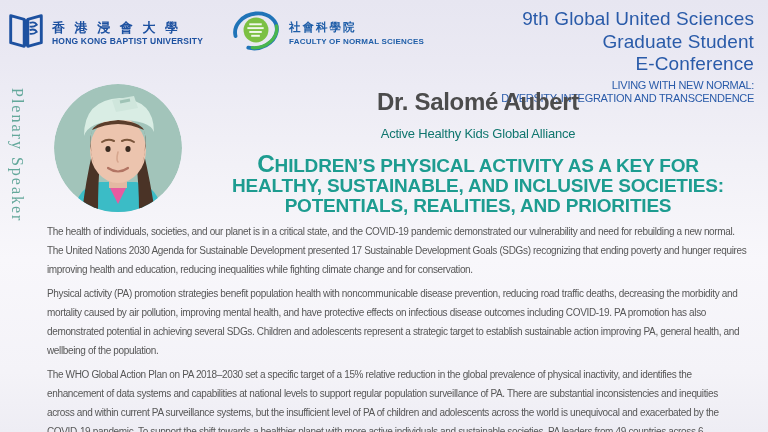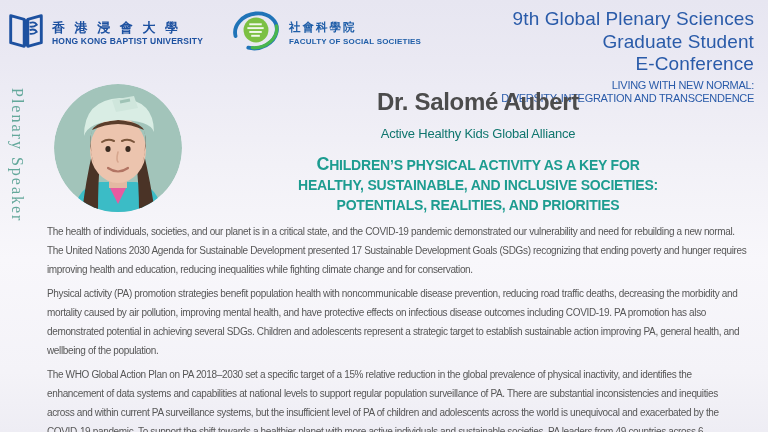--- a/index.html
+++ b/index.html
@@ -35,21 +35,21 @@
   }
 
   
   .portrait{ position:absolute; left:54px; top:84px; width:128px; height:128px; }
 
   
   .speaker{ position:absolute; left:204px; top:88px; width:548px;text-align:center; }
   .speaker .name{ font-size:24px; font-weight:bold; color:#4c4c4c; letter-spacing:-0.3px; line-height:28px; }
   .speaker .aff{ font-size:13px; color:#0f766e; letter-spacing:-0.2px; line-height:22px; margin-top:7px; }
   .talk-title{ margin-top:9px; color:#1d9c90; font-weight:bold; }
-  .talk-title .tt-line{ font-size:14px; line-height:20px; letter-spacing:-0.2px; }
+  .talk-title .tt-line{ font-size:19px; line-height:20px; letter-spacing:-0.2px; }
   .talk-title .tt-line:first-child::first-letter{ font-size:1.28em; }
 
   
   .abstract{ position:absolute; left:47px; top:222px; width:700px; color:#575757; }
   .abstract p{ font-size:10px; line-height:19px; letter-spacing:-0.35px; margin-bottom:5px; }
 </style>
 </head>
 <body>
 
 <div class="slide">
@@ -81,27 +81,27 @@
           <g fill="#ffffff" opacity="0.9">
             <rect x="19" y="16" width="13" height="2"></rect>
             <rect x="17" y="20" width="17" height="2"></rect>
             <rect x="19" y="24" width="13" height="2"></rect>
             <rect x="21" y="28" width="9" height="2"></rect>
           </g>
         </svg>
       </span>
       <span class="logo-text">
         <div class="zh">社會科學院</div>
-        <div class="en">FACULTY OF SOCIAL SOCIETIES</div>
+        <div class="en">FACULTY OF NORMAL SCIENCES</div>
       </span>
     </div>
   </div>
 
   <div class="conf">
-    <div class="t-line">9th Global Plenary Sciences</div>
+    <div class="t-line">9th Global United Sciences</div>
     <div class="t-line">Graduate Student</div>
     <div class="t-line">E-Conference</div>
     <div class="theme">
       <div class="th-line">LIVING WITH NEW NORMAL:</div>
       <div class="th-line">DIVERSITY, INTEGRATION AND TRANSCENDENCE</div>
     </div>
   </div>
 
   <div class="role">Plenary Speaker</div>
 

